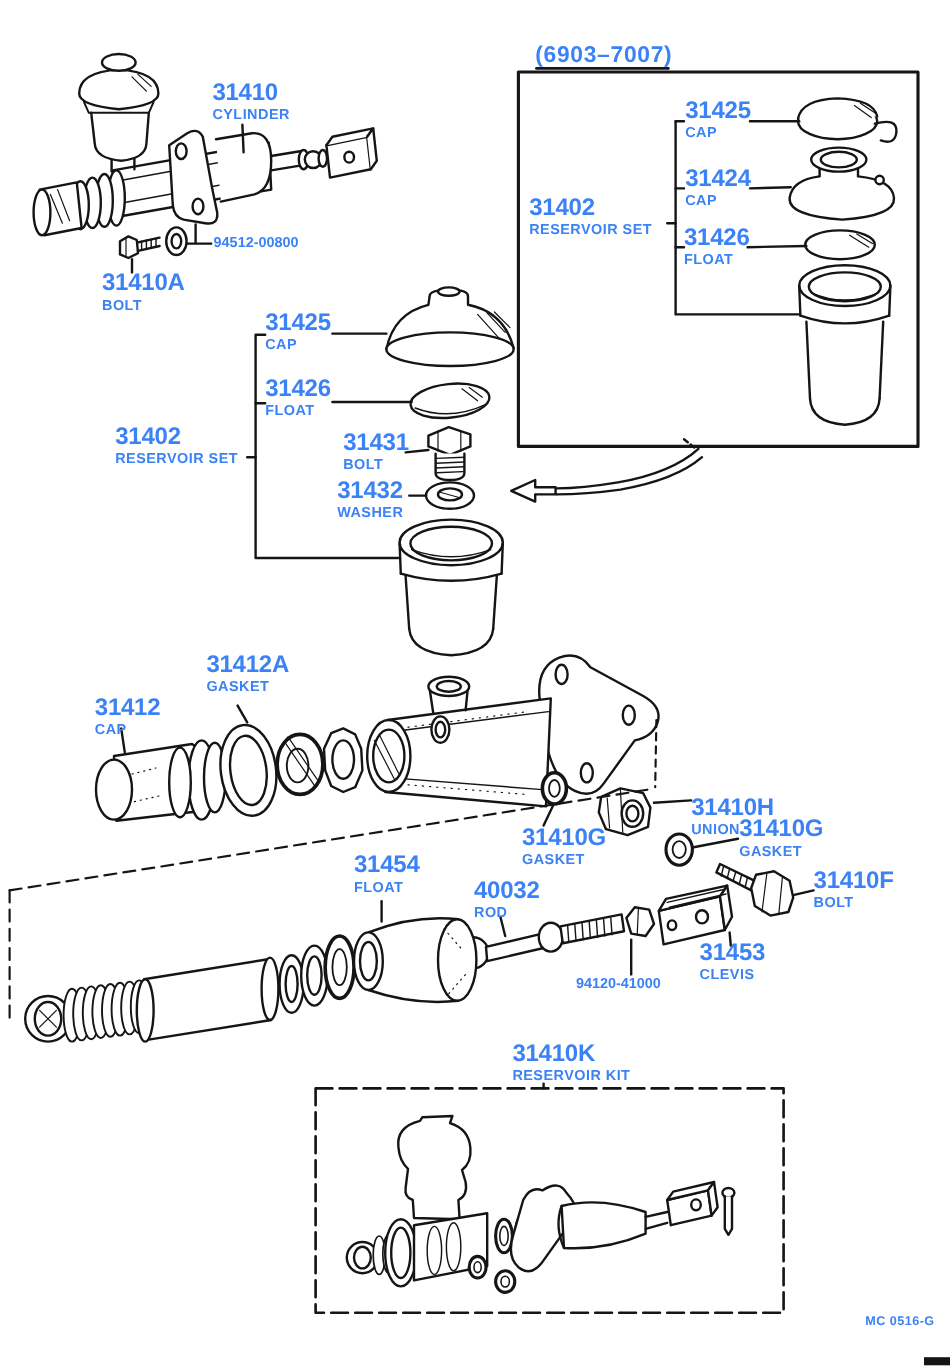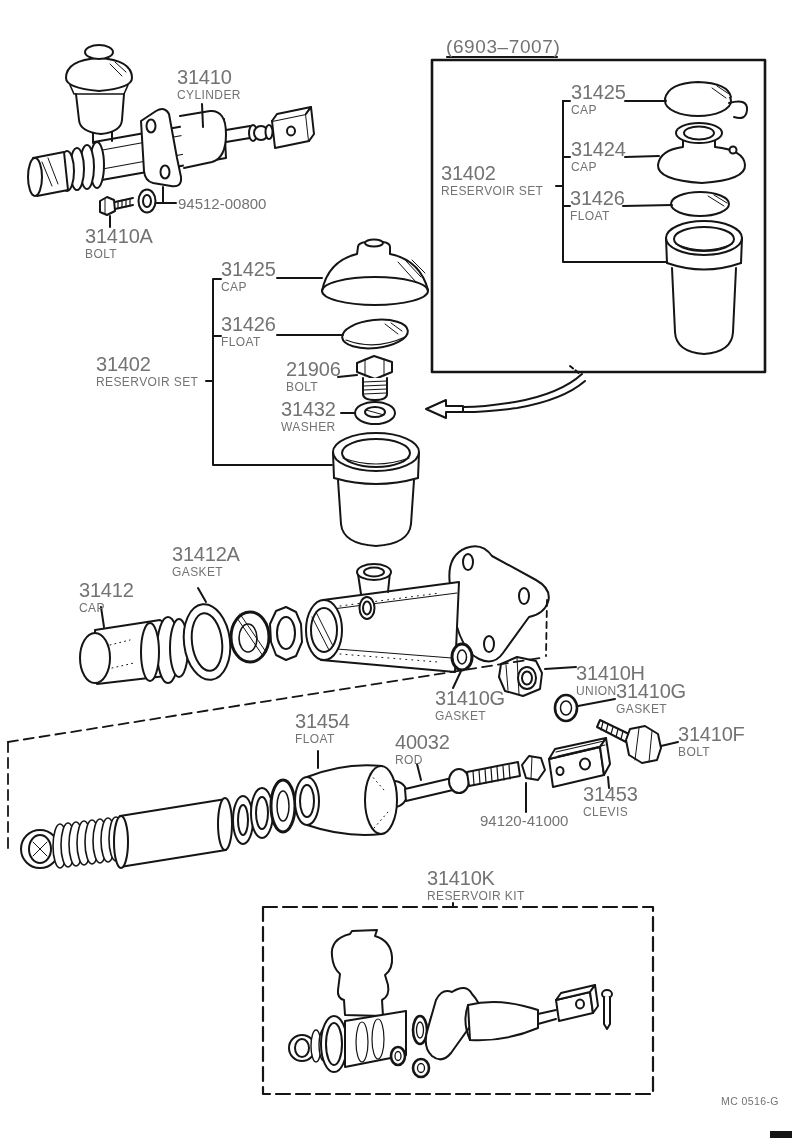--- a/index.html
+++ b/index.html
@@ -1,22 +1,22 @@
 <!DOCTYPE html>
 <html><head>
 <meta charset="utf-8">
 <style>
   html,body{margin:0;padding:0;}
   body{width:792px;height:1138px;position:relative;background:#ffffff;overflow:hidden;}
   .stage{position:absolute;left:0;top:0;width:792px;height:1138px;}
-  .lbl{position:absolute;font-family:"Liberation Sans",sans-serif;font-weight:400;
-       color:#737373;line-height:1;white-space:nowrap;}
+  .lbl{position:absolute;font-family:"Liberation Sans",sans-serif;font-weight:700;
+       color:#3b82f6;line-height:1;white-space:nowrap;}
   .lbl .num{display:block;font-size:20px;letter-spacing:-0.2px;}
   .lbl .nm{display:block;font-size:12px;letter-spacing:0.4px;margin-top:2px;}
-  .lbl.longnum .num{font-size:15px;letter-spacing:0px;}
+  .lbl.longnum .num{font-size:12px;letter-spacing:0px;}
   .lbl.daterange .num{font-size:19px;letter-spacing:0.6px;}
   .lbl.doccode .num{font-size:10.5px;letter-spacing:0.4px;}
 </style>
 </head>
 <body>
 
 <svg class="stage" viewBox="0 0 792 1138" width="792" height="1138" xmlns="http://www.w3.org/2000/svg">
 <g fill="none" stroke="#151515" stroke-width="2" stroke-linecap="round" stroke-linejoin="round">
 
   <g>
@@ -347,21 +347,21 @@
 </div>
 <div class="lbl" style="left:221px;top:314px">
   <span class="num">31426</span>
   <span class="nm">FLOAT</span>
 </div>
 <div class="lbl" style="left:96px;top:354px">
   <span class="num">31402</span>
   <span class="nm">RESERVOIR SET</span>
 </div>
 <div class="lbl" style="left:286px;top:359px">
-  <span class="num">21906</span>
+  <span class="num">31431</span>
   <span class="nm">BOLT</span>
 </div>
 <div class="lbl" style="left:281px;top:399px">
   <span class="num">31432</span>
   <span class="nm">WASHER</span>
 </div>
 <div class="lbl" style="left:172px;top:544px">
   <span class="num">31412A</span>
   <span class="nm">GASKET</span>
 </div>

